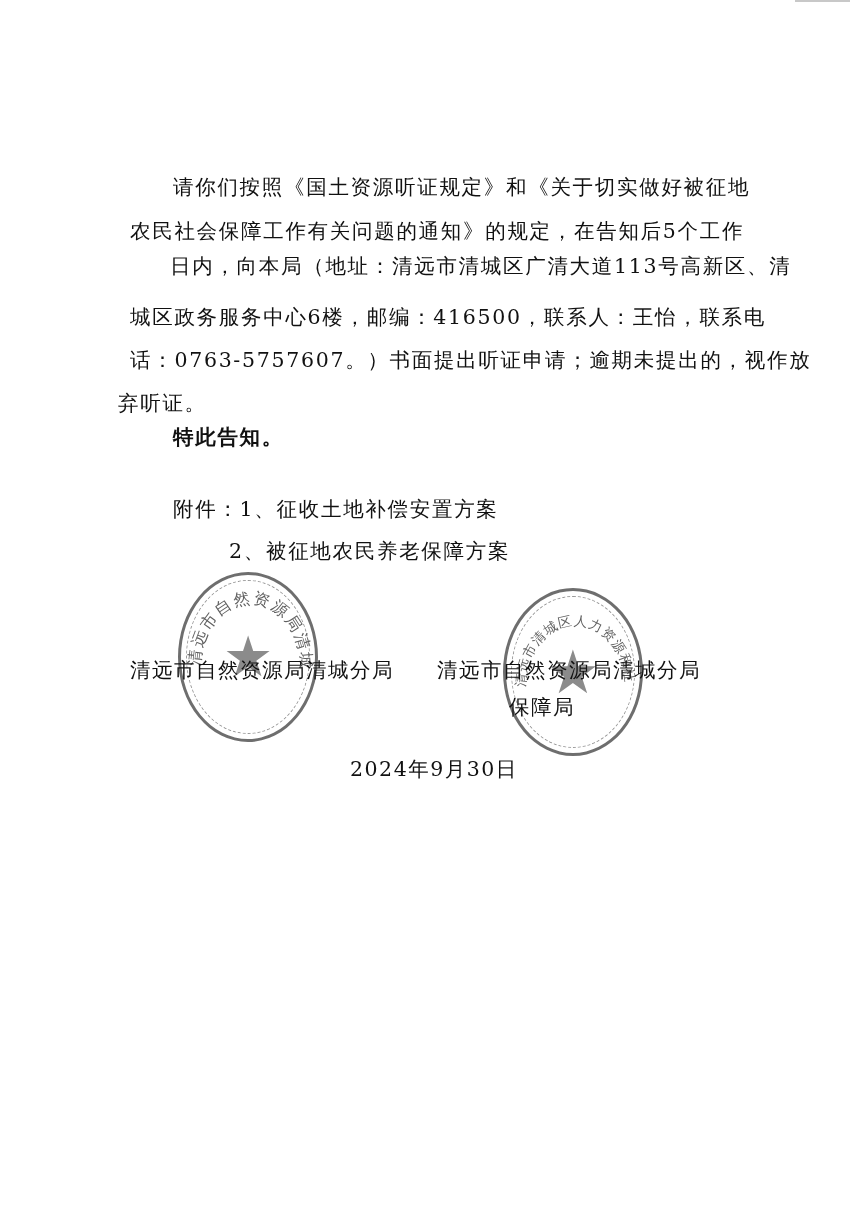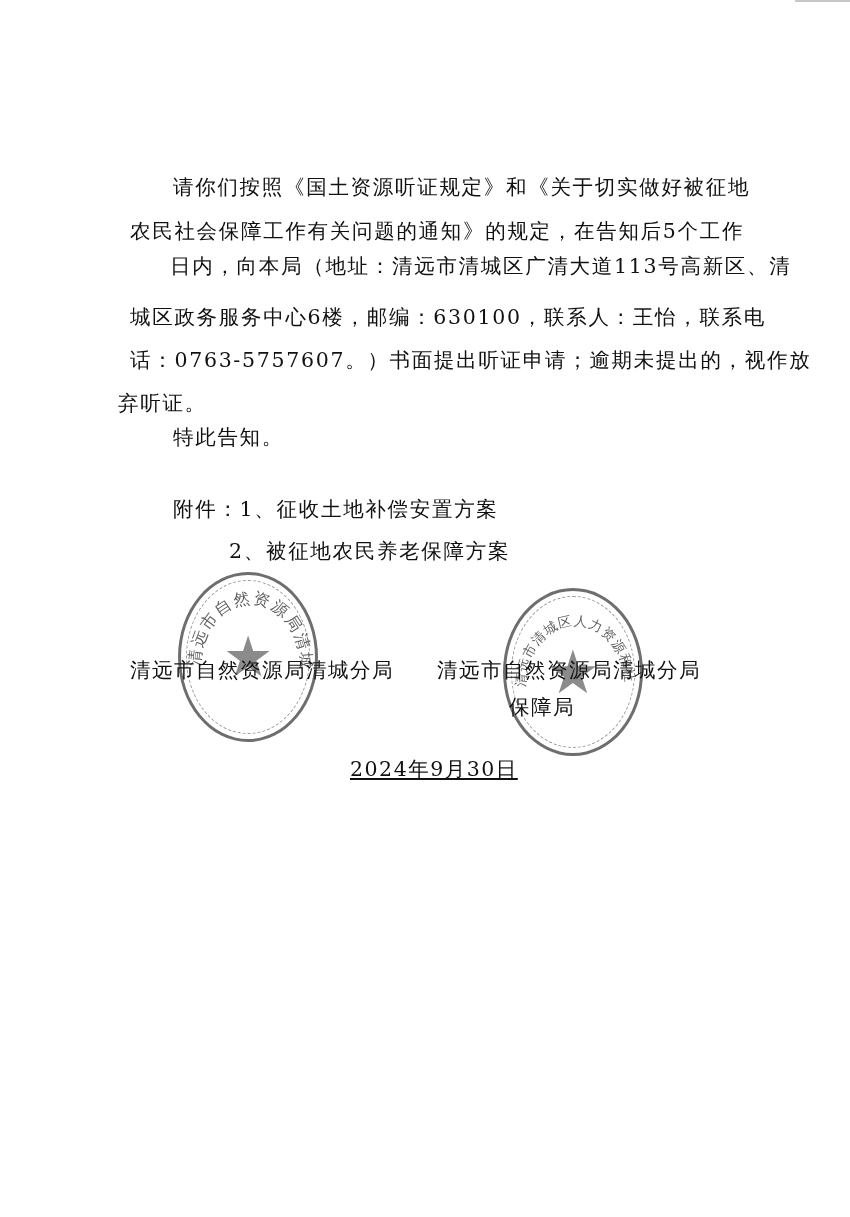--- a/index.html
+++ b/index.html
@@ -38,25 +38,25 @@
 </head>
 <body>
 
 <div class="scan-line"></div>
 
 <div>
 
   <div class="line" style="left:173px; top:175px;">请你们按照《国土资源听证规定》和《关于切实做好被征地</div>
   <div class="line" style="left:130px; top:219px;">农民社会保障工作有关问题的通知》的规定，在告知后5个工作</div>
   <div class="line" style="left:130px; top:254px;margin-left:40px;">日内，向本局（地址：清远市清城区广清大道113号高新区、清</div>
-  <div class="line" style="left:130px; top:305px;">城区政务服务中心6楼，邮编：630100，联系人：王怡，联系电</div>
+  <div class="line" style="left:130px; top:305px;">城区政务服务中心6楼，邮编：416500，联系人：王怡，联系电</div>
   <div class="line" style="left:130px; top:348px;">话：0763-5757607。）书面提出听证申请；逾期未提出的，视作放</div>
   <div class="line" style="left:118px; top:391px;">弃听证。</div>
 
-  <div class="line" style="left:173px; top:425px;">特此告知。</div>
+  <div class="line" style="left:173px; top:425px;font-weight:bold;">特此告知。</div>
 
   <div class="line" style="left:173px; top:497px;">
     <span>附件：</span><span>1、征收土地补偿安置方案</span>
   </div>
   <div class="line" style="left:229px; top:539px;">2、被征地农民养老保障方案</div>
 
   <div class="stamp" style="left:178px; top:572px; width:140px; height:170px;">
     <div class="inner"></div>
     <svg class="arc" viewBox="0 0 140 170">
       <defs>
@@ -79,15 +79,15 @@
         <textPath href="#arcR">清远市清城区人力资源和社会保障局</textPath>
       </text>
     </svg>
     <div class="star" style="font-size:60px;">★</div>
   </div>
 
   <div class="sig" style="left:130px; top:656px;">清远市自然资源局清城分局</div>
   <div class="sig" style="left:437px; top:656px;">清远市自然资源局清城分局</div>
   <div class="sig" style="left:509px; top:693px;">保障局</div>
 
-  <div class="sig" style="left:350px; top:755px;text-decoration:underline;">2024年9月30日</div>
+  <div class="sig" style="left:350px; top:755px;">2024年9月30日</div>
 
 </div>
 
 </body></html>

